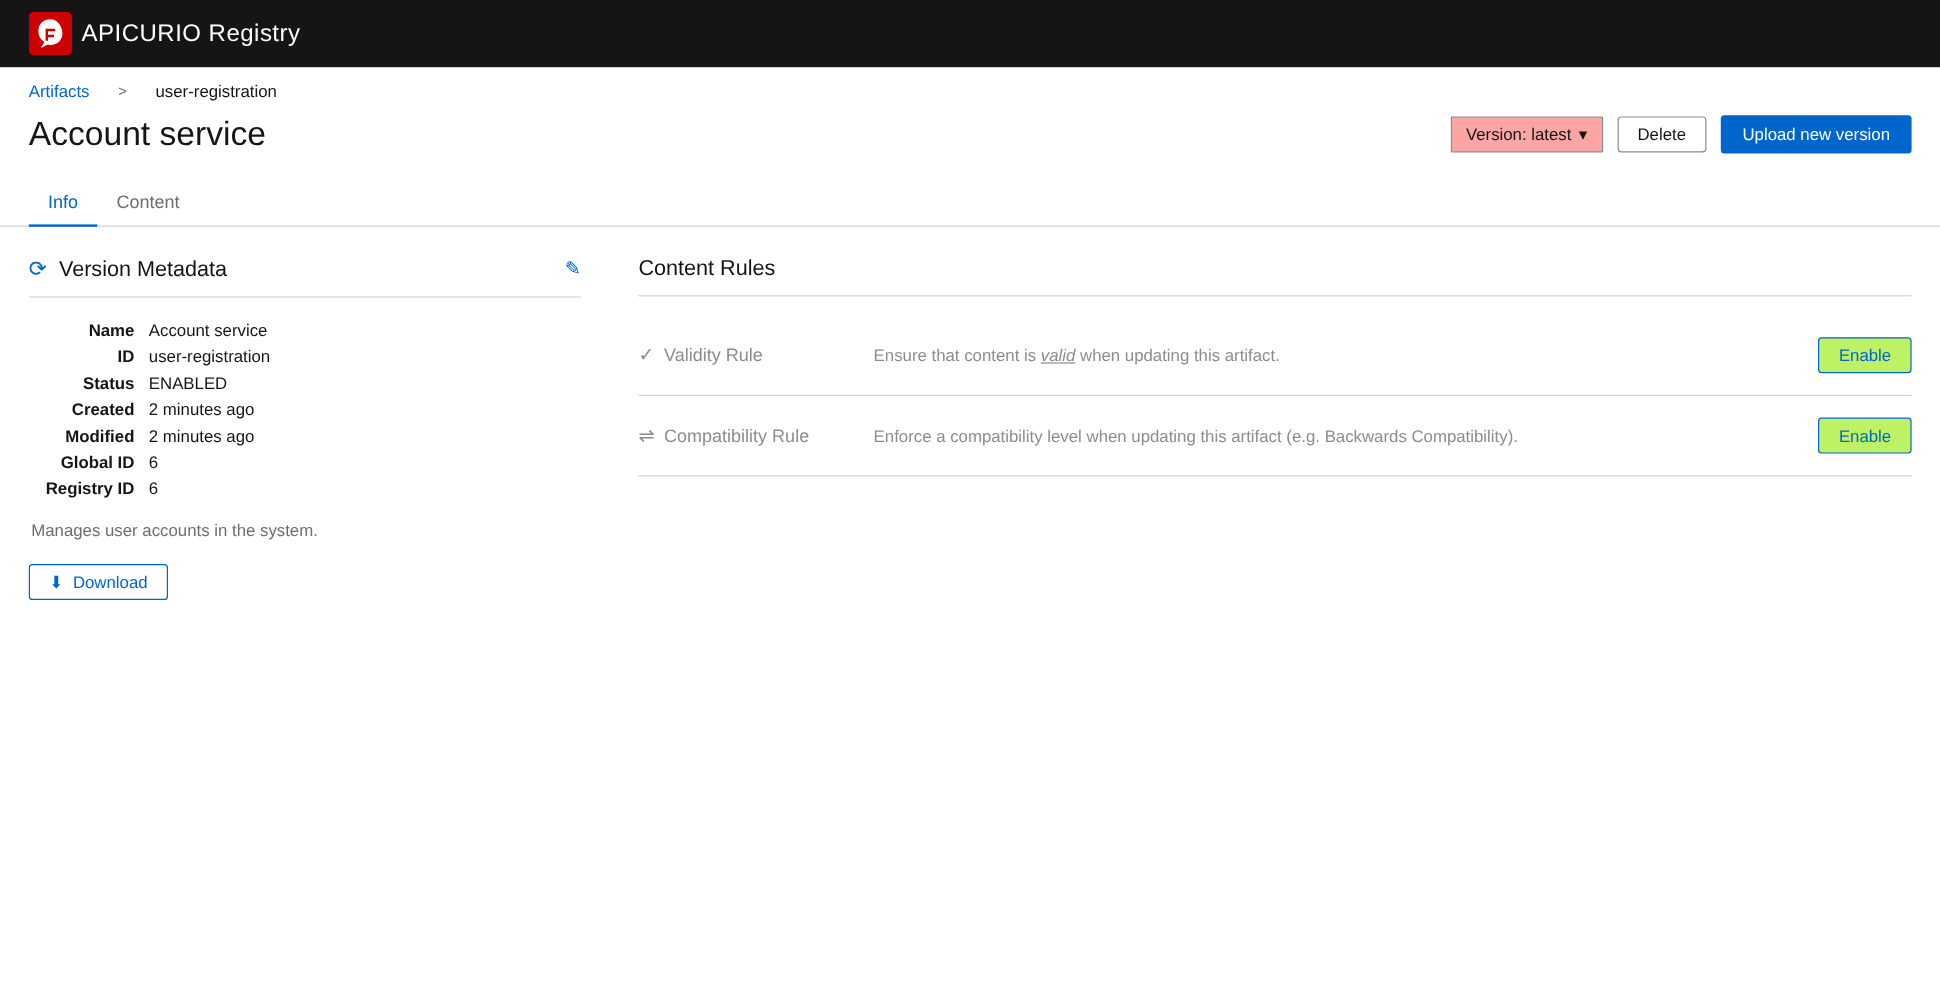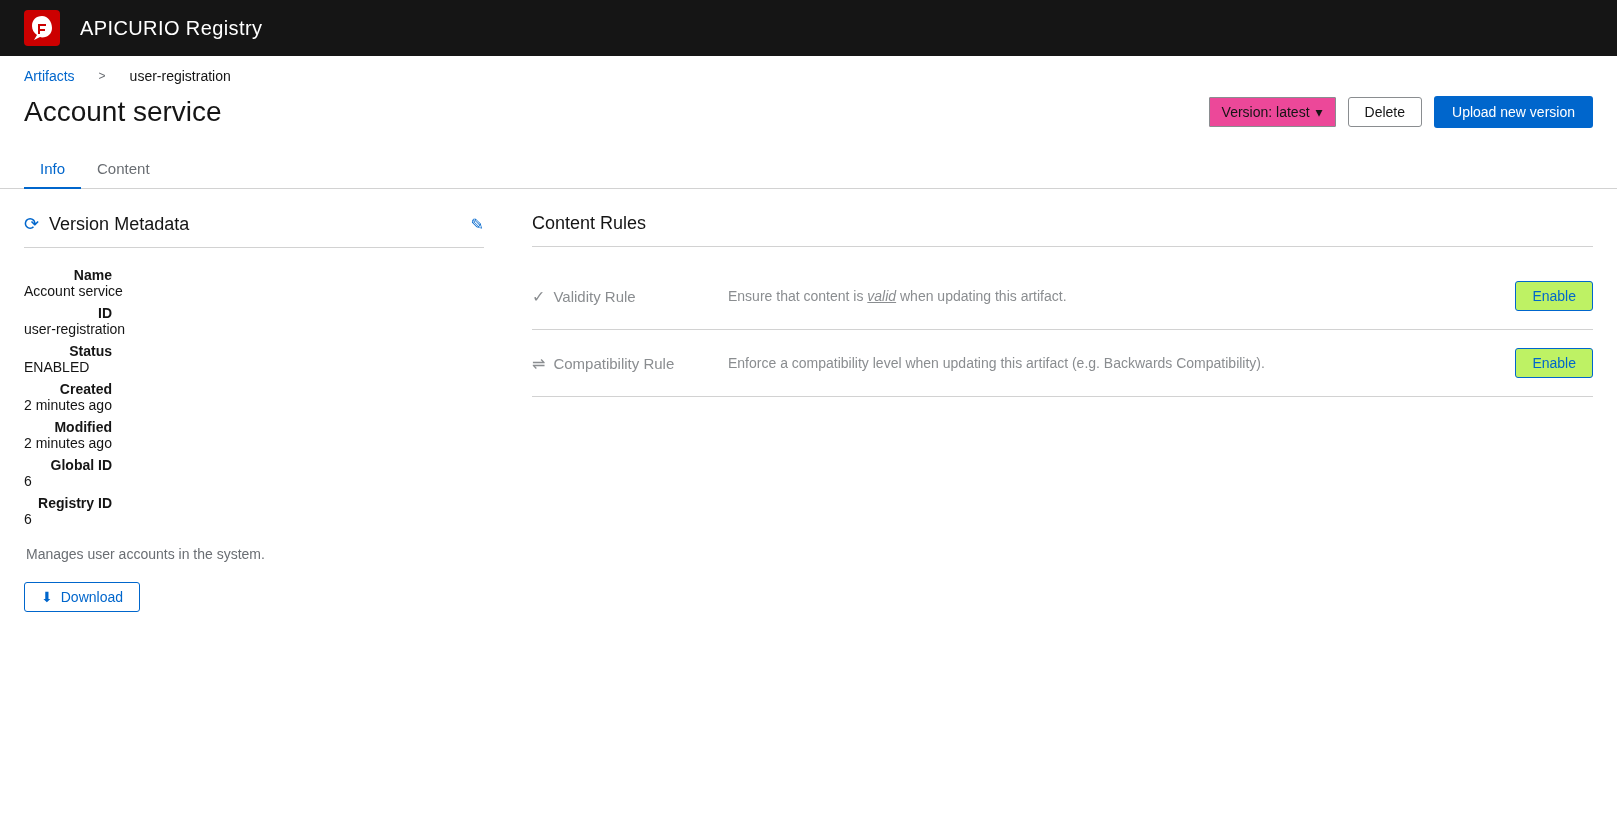--- a/index.html
+++ b/index.html
@@ -10,21 +10,21 @@
       background: #151515;
       height: 56px;
       display: flex;
       align-items: center;
       padding: 0 24px;
       gap: 12px;
     }
     .header-logo {
       display: flex;
       align-items: center;
-      gap: 20px;
+      gap: 8px;
     }
     .logo-icon {
       width: 36px;
       height: 36px;
     }
     .header-title {
       color: #fff;
       font-size: 20px;
       font-weight: 400;
       letter-spacing: 0.02em;
@@ -69,21 +69,21 @@
       gap: 12px;
     }
     .version-select {
       display: flex;
       align-items: center;
       gap: 6px;
       border: 1px solid #8a8d90;
       border-radius: 1px;
       padding: 6px 12px;
       cursor: pointer;
-      background: #ec4899;
+      background: #fca5a5;
       font-size: 14px;
     }
     .btn-delete {
       border: 1px solid #8a8d90;
       background: #fff;
       color: #151515;
       padding: 6px 16px;
       border-radius: 3px;
       cursor: pointer;
       font-size: 14px;
@@ -160,21 +160,20 @@
     }
 
     .metadata-table {
       width: 100%;
       margin-bottom: 16px;
     }
     .metadata-row {
       display: flex;
       align-items: flex-start;
       padding: 3px 0;
-      flex-direction: column;
     }
     .metadata-label {
       font-weight: 700;
       min-width: 100px;
       text-align: right;
       padding-right: 12px;
       color: #151515;
       font-size: 14px;
     }
     .metadata-value {

